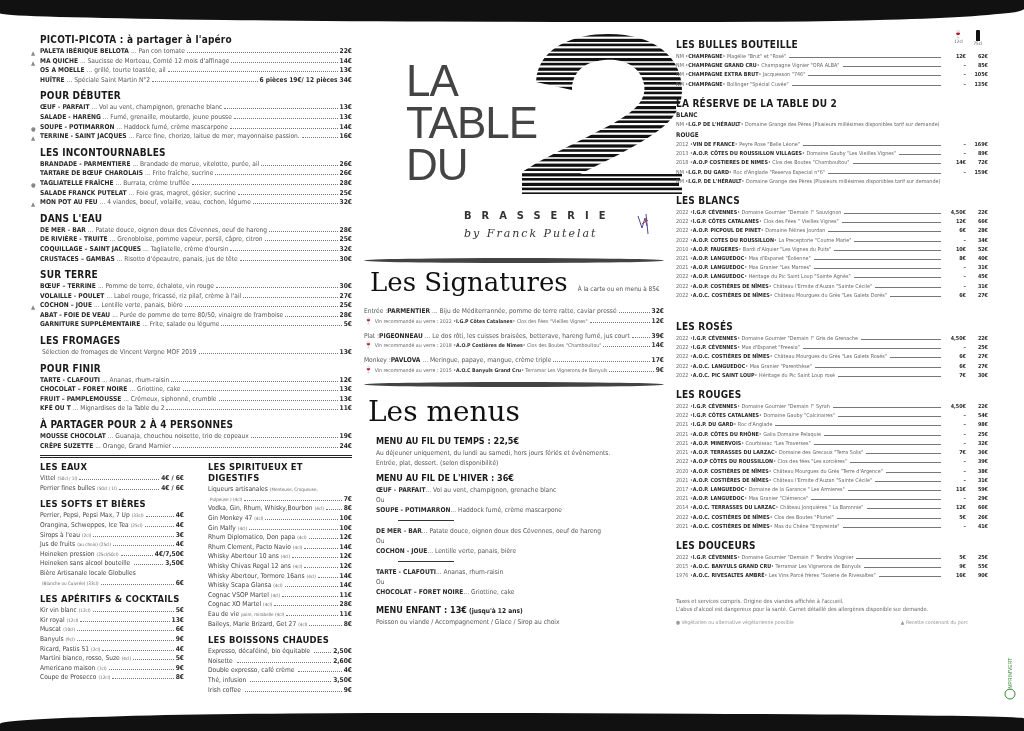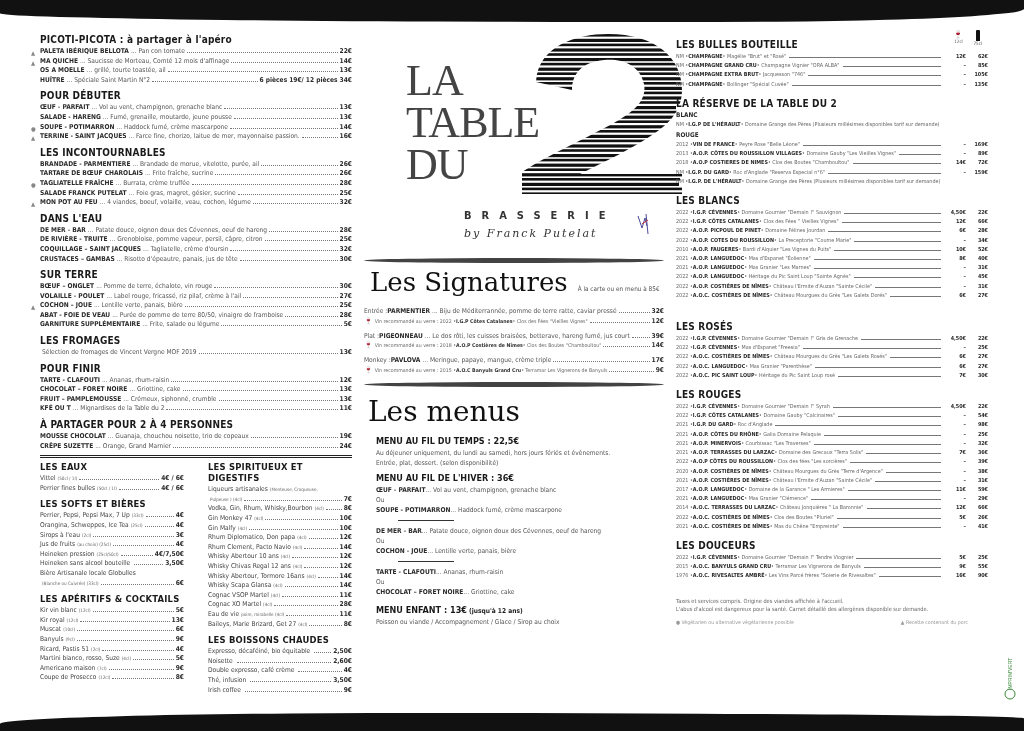--- a/index.html
+++ b/index.html
@@ -20,21 +20,21 @@
 .row .dots{flex:1;border-bottom:1px dotted #777;margin:0 2px 2px;min-width:4px}
 .row .p{font-weight:bold;color:#2b2b2b}
 .mark{position:absolute;left:-9px;top:1px;font-size:6px;color:#888}
 .sep{border-top:3px double #222;margin:4px 0 3px}
 .two{display:flex;gap:24px}
 .two .sub{flex:1}
 .two .sub .h{font-size:9.4px}
 .sm{font-size:4.6px;color:#666;font-weight:normal}
 
 .logo{position:relative;height:220px}
-.logo .la{position:absolute;left:42px;top:26px;font-family:Liberation Serif, serif;font-size:44px;line-height:42px;color:#444;font-weight:normal;letter-spacing:-1px}
+.logo .la{position:absolute;left:42px;top:26px;font-family:Liberation Sans, sans-serif;font-size:44px;line-height:42px;color:#444;font-weight:normal;letter-spacing:-1px}
 .logo .two-glyph{position:absolute;left:152px;top:0;width:172px;height:160px}
 .logo .brass{position:absolute;left:100px;top:175px;font-size:11px;letter-spacing:10px;font-weight:bold;color:#333}
 .logo .by{position:absolute;left:100px;top:193px;font-family:"DejaVu Serif","Liberation Serif",serif;font-style:italic;font-size:11px;letter-spacing:2px;color:#333}
 .logo .sig{position:absolute;left:272px;top:178px;width:14px;height:26px}
 .brushline{height:5px;background:#222;border-radius:50%;margin:4px 0;opacity:.85}
 .script{font-family:"DejaVu Serif","Liberation Serif",serif;color:#111}
 .sigtitle{display:flex;align-items:baseline;gap:10px;margin:4px 0 10px 6px}
 .sigtitle .script{font-size:26px}
 .sigtitle .note{font-size:6.4px;color:#555}
 .vin{font-size:5.2px;color:#666;display:flex;align-items:baseline;white-space:nowrap}
@@ -172,21 +172,21 @@
       <span class="p">32€</span>
     </div>
     <div class="row">
       <span class="n">CRUSTACES – GAMBAS</span>
       <span class="d">... Risotto d'épeautre, panais, jus de tête</span>
       <span class="dots"></span>
       <span class="p">30€</span>
     </div>
     <div class="h">SUR TERRE</div>
     <div class="row">
-      <span class="n">BŒUF – ONGLET</span>
+      <span class="n">BŒUF – TERRINE</span>
       <span class="d">... Pomme de terre, échalote, vin rouge</span>
       <span class="dots"></span>
       <span class="p">30€</span>
     </div>
     <div class="row">
       <span class="n">VOLAILLE - POULET</span>
       <span class="d">... Label rouge, fricassé, riz pilaf, crème à l'ail</span>
       <span class="dots"></span>
       <span class="p">27€</span>
     </div>

